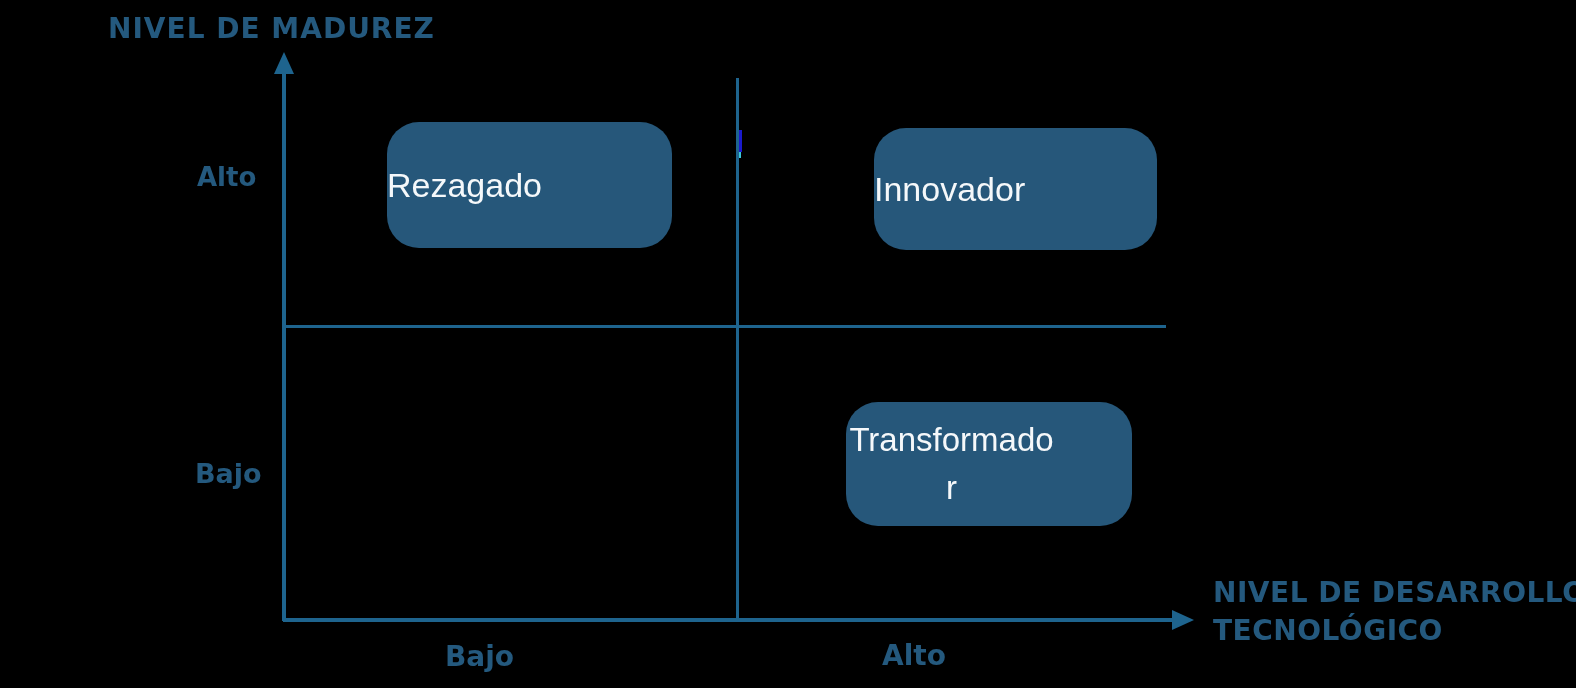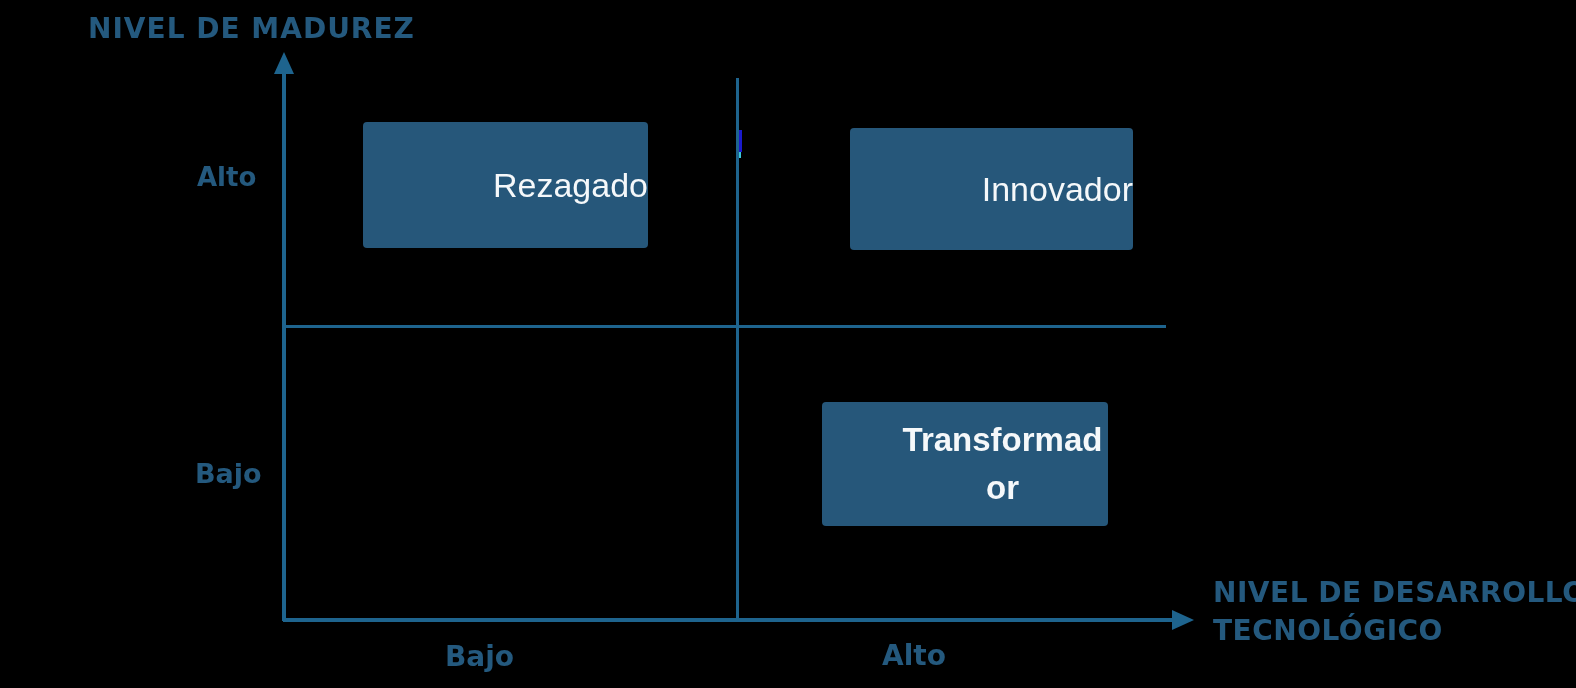--- a/index.html
+++ b/index.html
@@ -23,21 +23,21 @@
   
   .axis-title{
     position:absolute;
     color:var(--label-text);
     font-family:"DejaVu Sans","Liberation Sans",sans-serif;
     font-weight:bold;
     font-size:28px;
     letter-spacing:1px;
     white-space:nowrap;
   }
-  .y-title{left:88px;top:12px;text-align:right;}
+  .y-title{left:108px;top:12px;text-align:right;}
   .x-title{left:1213px;top:574px;line-height:38px;letter-spacing:0.5px;}
   .tick{
     position:absolute;
     color:var(--label-text);
     font-family:"DejaVu Sans","Liberation Sans",sans-serif;
     font-weight:bold;
     text-align:left;
     white-space:nowrap;
   }
   .tick-alto-y{left:197px;top:162px;width:76px;font-size:26px;}
@@ -64,31 +64,32 @@
     border-bottom:10px solid transparent;
     border-left:22px solid var(--axis-line);
   }
   
   .cursor-blue{position:absolute;left:739px;top:130px;width:3px;height:22px;background:var(--cursor-blue);}
   .cursor-cyan{position:absolute;left:739px;top:152px;width:2px;height:6px;background:var(--cursor-cyan);}
   
   .qbox{
     position:absolute;
     background:var(--box-fill);
-    border-radius:4px;
-    display:flex;align-items:center;justify-content:flex-end;
+    border-radius:32px;
+    display:flex;align-items:center;justify-content:flex-start;
     color:var(--box-text);
     font-size:34px;
     font-family:"Liberation Sans","DejaVu Sans",sans-serif;
     text-align:center;
+    margin-left:24px;
   }
   .qbox-rezagado{left:363px;top:122px;width:285px;height:126px;}
   .qbox-innovador{left:850px;top:128px;width:283px;height:122px;}
   .qbox-ineficiente{left:368px;top:403px;width:285px;height:123px;}
-  .qbox-transformador{left:822px;top:402px;width:286px;height:124px;font-size:33px;font-weight:bold;}
+  .qbox-transformador{left:822px;top:402px;width:286px;height:124px;font-size:33px;}
   .qbox-transformador .qlabel{
     display:inline-block;
     width:211px;
     word-break:break-all;
     line-height:1.45;
   }
 </style>
 </head>
 <body>
 

